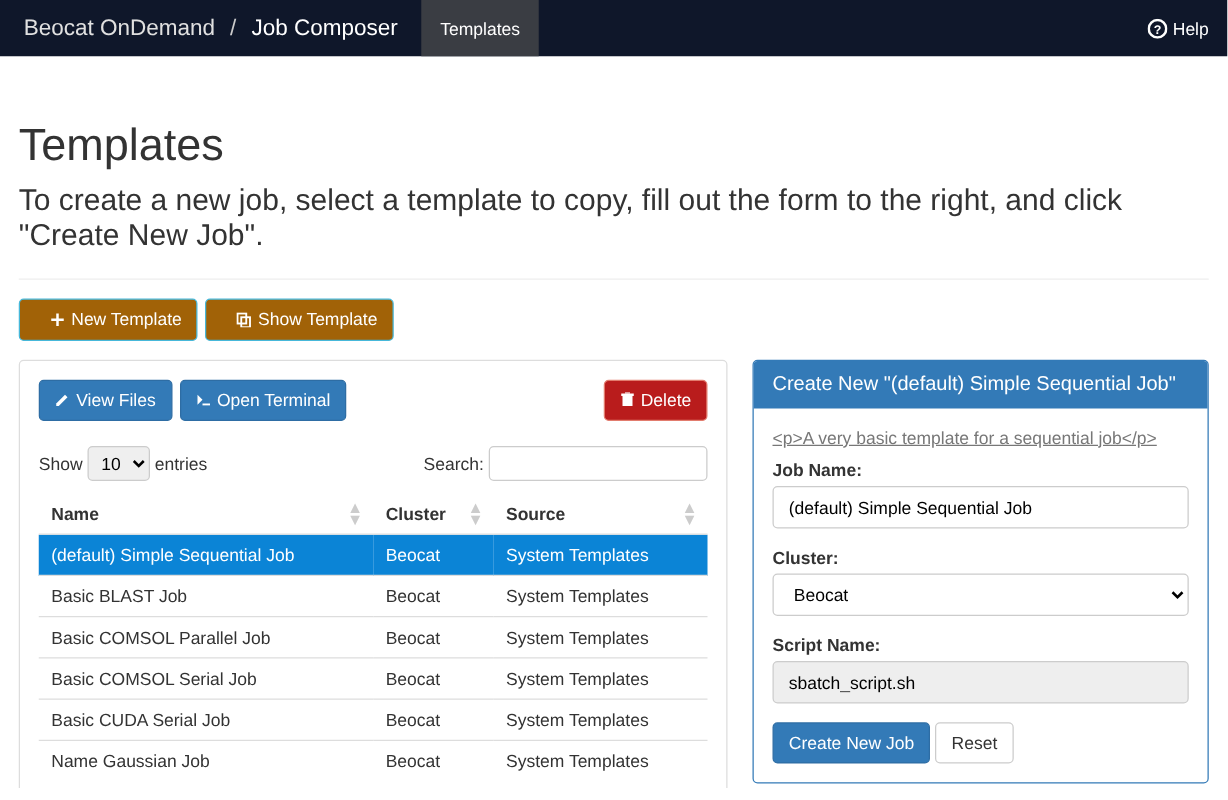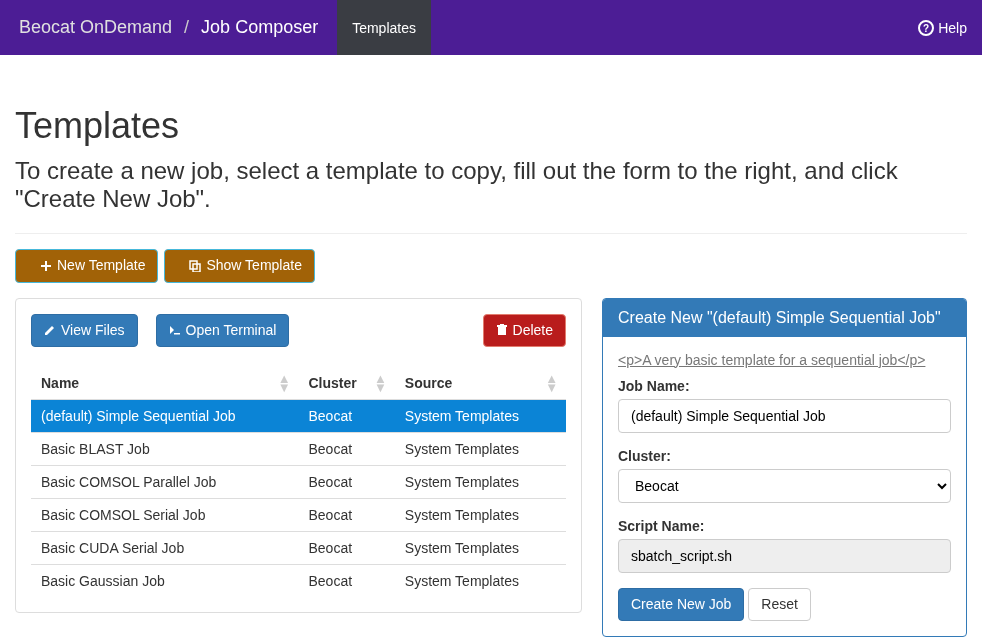--- a/index.html
+++ b/index.html
@@ -4,22 +4,22 @@
 <style>
   * { box-sizing: border-box; }
   body {
     margin: 0;
     font-family: "Helvetica Neue", Helvetica, Arial, sans-serif;
     font-size: 14px;
     color: #333;
     background: #fff;
   }
   .navbar {
-    background: #4c1d95;
-    height: 55px;
+    background: #0f172a;
+    height: 45px;
     display: flex;
     align-items: stretch;
     padding: 0 15px;
     color: #fff;
   }
   .navbar .brand {
     display: flex;
     align-items: center;
     font-size: 18px;
     color: #e0e0e0;
@@ -89,21 +89,21 @@
     border: 1px solid #ddd;
     border-radius: 4px;
     background: #fff;
   }
   .panel-body { padding: 15px; }
   .row { display: flex; gap: 20px; align-items: flex-start; }
   .col-left { flex: 0 0 567px; }
   .col-right { flex: 1; }
   .inner-toolbar {
     display: flex;
-    gap: 18px;
+    gap: 6px;
     margin-bottom: 20px;
   }
   .inner-toolbar .spacer { flex: 1; }
   .dt-controls {
     display: flex;
     justify-content: space-between;
     align-items: center;
     margin-bottom: 10px;
   }
   .dt-controls label { font-weight: normal; }
@@ -263,20 +263,37 @@
                 <svg width="12" height="12" viewBox="0 0 12 12" fill="currentColor">
                     <rect x="2" y="3" width="8" height="8"></rect>
                     <rect x="1" y="1" width="10" height="2"></rect>
                     <rect x="4" y="0" width="4" height="1"></rect>
                   </svg>
               </span>
               <span>Delete</span>
             </button>
           </div>
 
+          <div class="dt-controls">
+            <div>
+              <label>
+                <span>Show</span>
+                <select>
+                  <option>10</option>
+                </select>
+                <span>entries</span>
+              </label>
+            </div>
+            <div>
+              <label>
+                <span>Search:</span>
+                <input type="search" value="" style="">
+              </label>
+            </div>
+          </div>
 
           <table class="dt">
             <thead>
               <tr>
                 <th style="width:50%">
                   <span>Name</span>
                   <span class="sort-icons">
                       <span>▲</span>
                       <span>▼</span>
                     </span>
@@ -317,21 +334,21 @@
                   <td>Basic COMSOL Serial Job</td>
                   <td>Beocat</td>
                   <td>System Templates</td>
                 </tr>
                 <tr>
                   <td>Basic CUDA Serial Job</td>
                   <td>Beocat</td>
                   <td>System Templates</td>
                 </tr>
                 <tr>
-                  <td>Basic Gaussian Job</td>
+                  <td>Name Gaussian Job</td>
                   <td>Beocat</td>
                   <td>System Templates</td>
                 </tr>
               </tbody>
           </table>
 
         </div>
       </div>
     </div>
 

